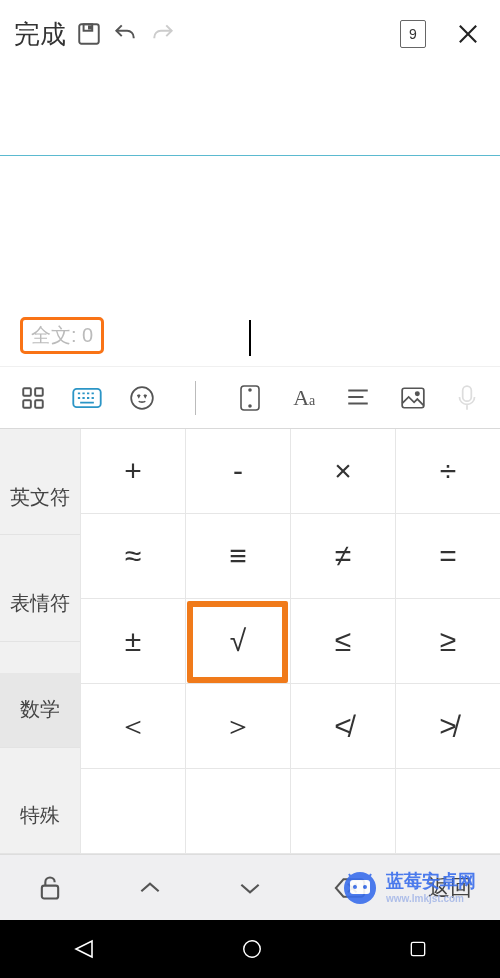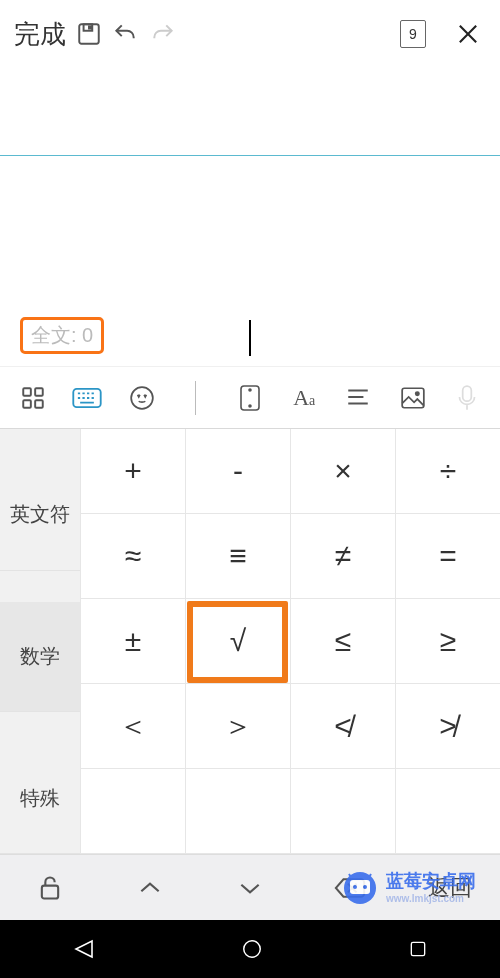--- a/index.html
+++ b/index.html
@@ -140,20 +140,21 @@
       <svg width="22" height="28" viewBox="0 0 20 26" fill="none" stroke="#ddd" stroke-width="1.6">
         <rect x="6" y="2" width="8" height="14" rx="4"></rect>
         <path d="M3 12a7 7 0 0014 0M10 19v5"></path>
       </svg>
     </div>
 </div>
 
 <div class="symbol-panel" style="position:relative">
   <div class="cat-tabs" id="cat-tabs">
       <div class="cat-tab">英文符</div>
+      <div class="cat-tab">表情符</div>
       <div class="cat-tab active">数学</div>
       <div class="cat-tab">特殊</div>
     </div>
   <div class="sym-grid" id="sym-grid">
       <div class="sym-cell">+</div>
       <div class="sym-cell">-</div>
       <div class="sym-cell">×</div>
       <div class="sym-cell">÷</div>
       <div class="sym-cell">≈</div>
       <div class="sym-cell">≡</div>

